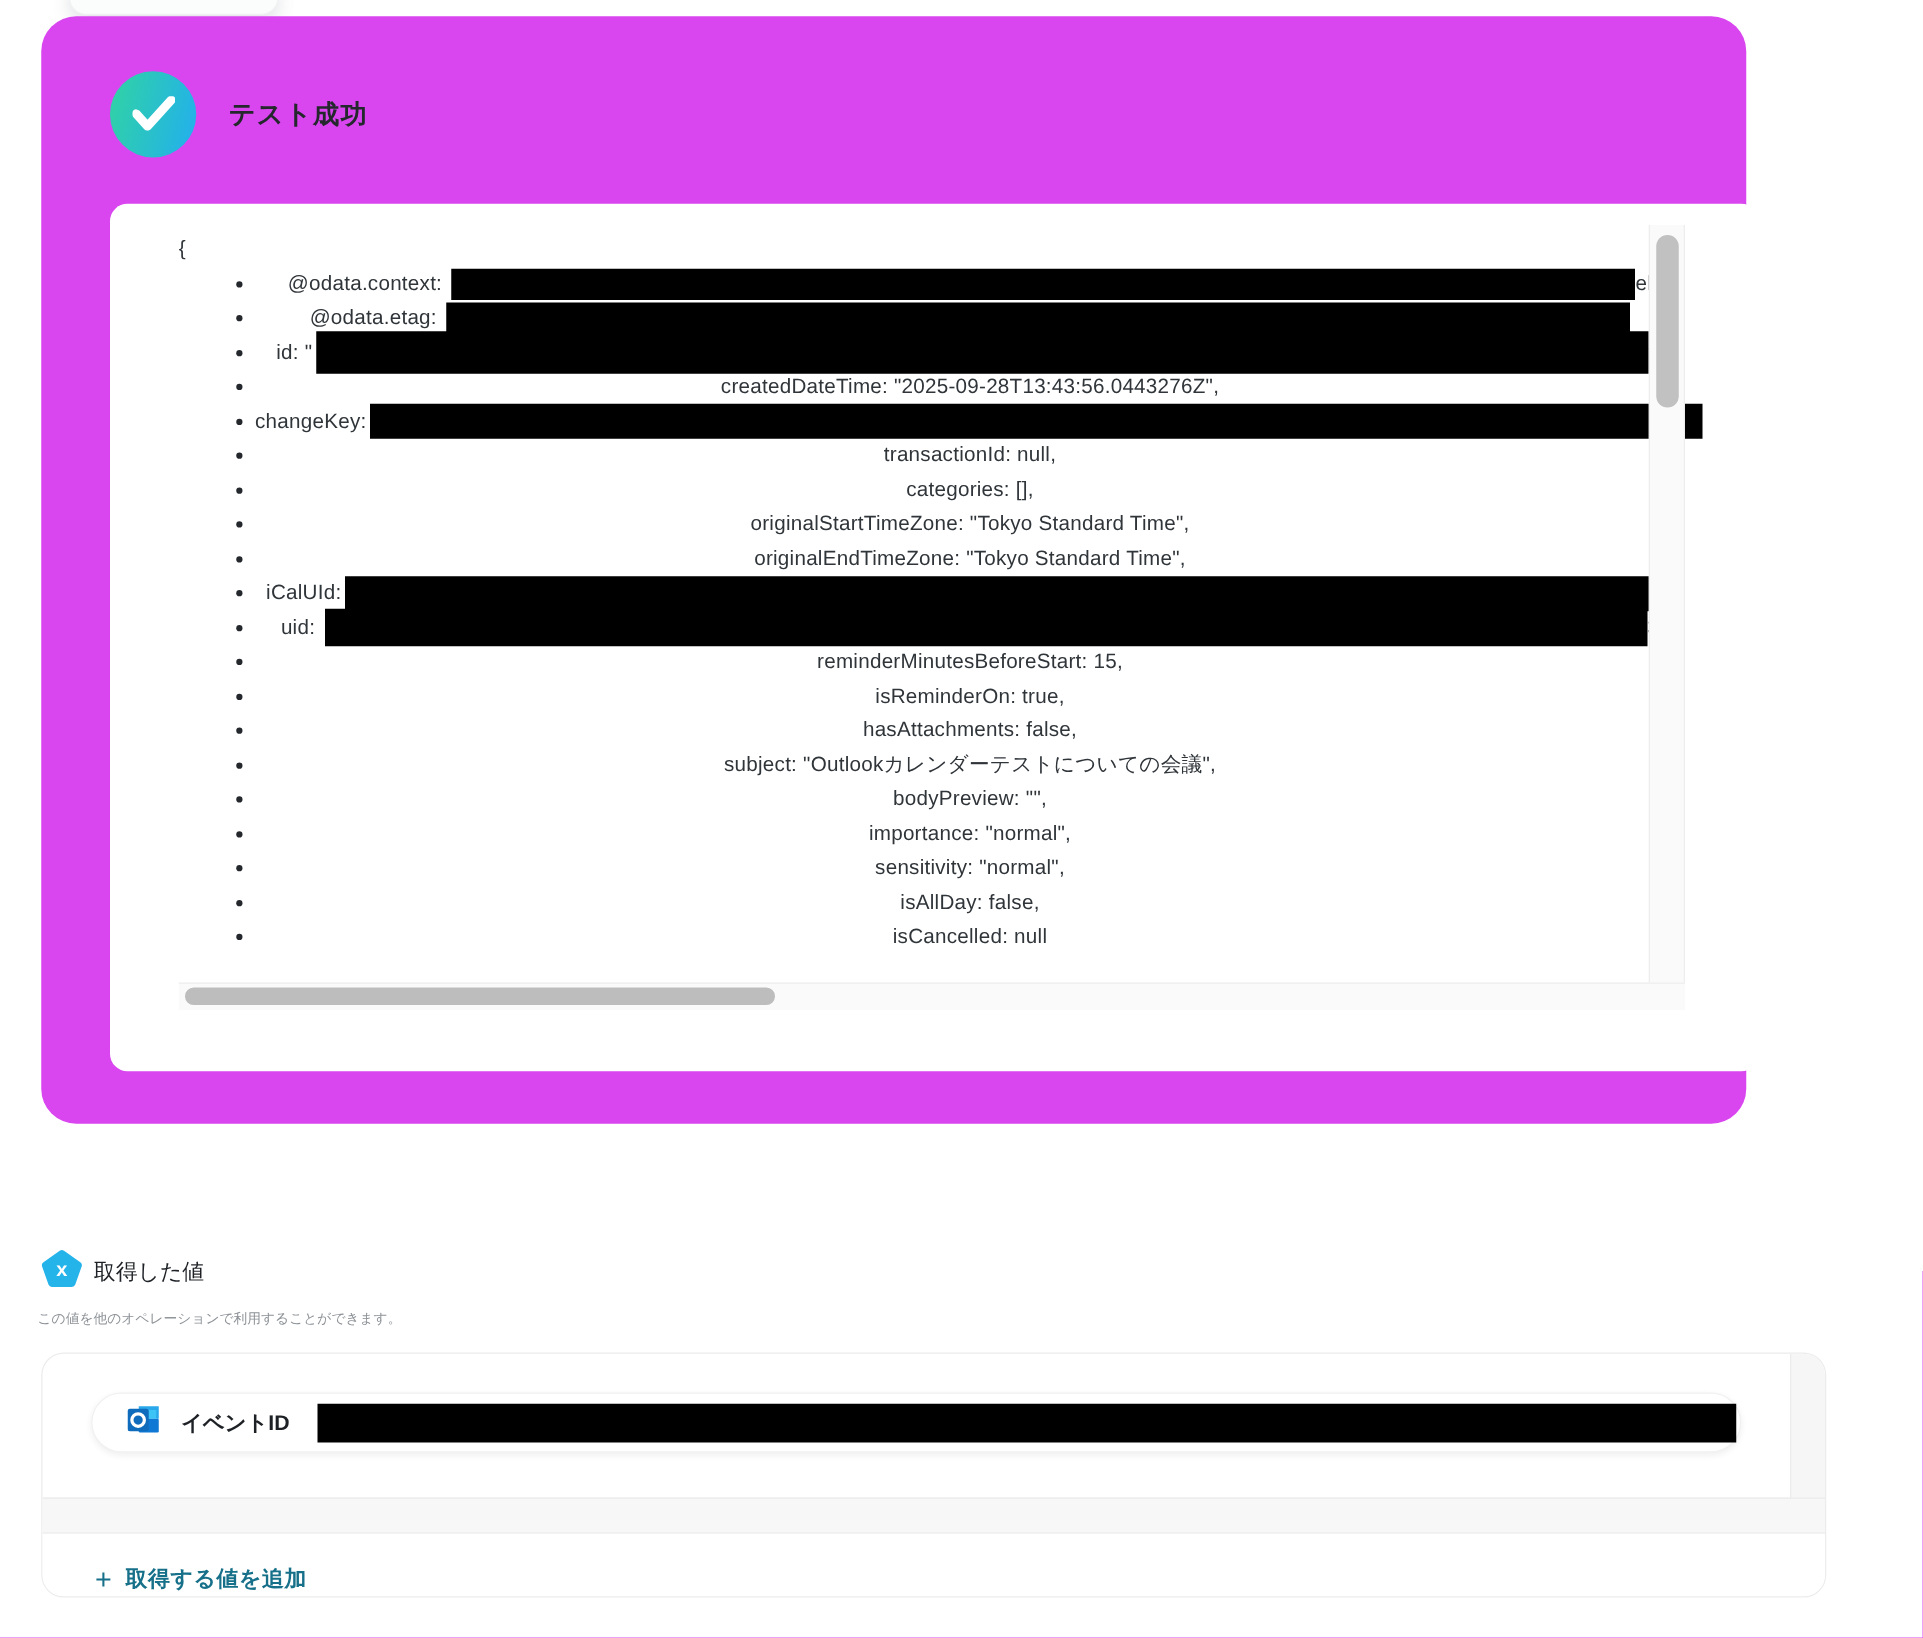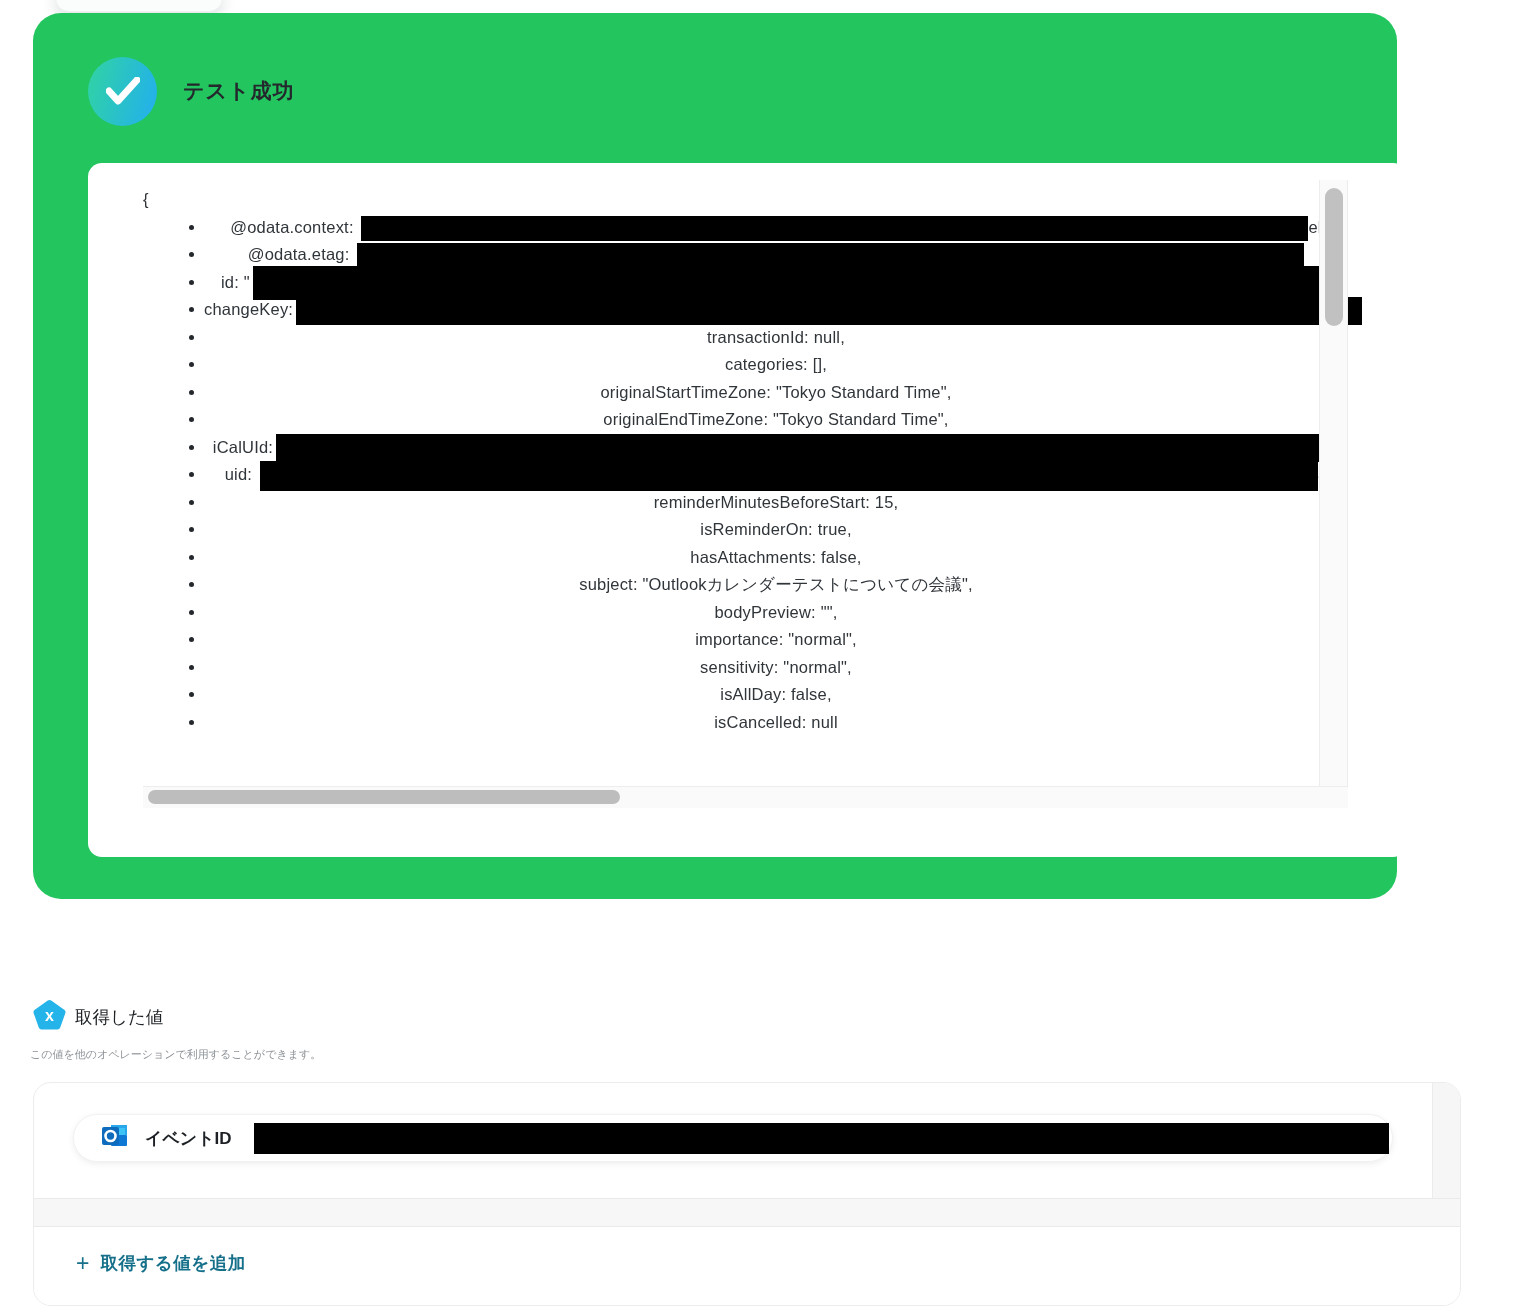--- a/index.html
+++ b/index.html
@@ -14,21 +14,21 @@
   
   .top-stub {
     position:absolute; left:55px; top:-18px; width:168px; height:30px;
     background:#fbfcfc; border:1px solid #f0f2f2; border-radius:14px;
     box-shadow:0 6px 14px rgba(90,100,110,.18);
   }
 
   
   .success-panel {
     position:absolute; left:33px; top:13px; width:1364px; height:886px;
-    background:#22c55e; border-radius:28px;
+    background:#d946ef; border-radius:28px;
   }
   .success-header { position:absolute; left:55px; top:43px; height:70px; display:flex; align-items:center; }
   .check-circle {
     width:69px; height:69px; border-radius:50%;
     background:linear-gradient(105deg,#30d2a6 5%,#24b2e8 90%);
     display:flex; align-items:center; justify-content:center;
   }
   .success-title { margin-left:26px; font-size:21px; font-weight:bold; color:#24282d; letter-spacing:1px; }
 
   
@@ -67,21 +67,21 @@
     background:#fafafa; border-top:1px solid #ededed;
   }
   .hthumb { position:absolute; left:5px; bottom:4px; width:472px; height:14px; border-radius:7px; background:#bdbdbd; }
 
   
   .rv-header { position:absolute; left:33px; top:999px; display:flex; align-items:center; }
   .rv-title { margin-left:9px; font-size:17.5px; font-weight:normal; color:#1e2226; }
   .rv-desc { position:absolute; left:30px; top:1047px; font-size:11px; color:#8d9297; }
 
   .rv-card {
-    position:absolute; left:33px; top:1082px; width:1428px; height:224px;
+    position:absolute; left:33px; top:1082px; width:1428px; height:196px;
     background:#ffffff; border:1px solid #ececec; border-radius:18px; overflow:hidden;
   }
   .rv-gutter {
     position:absolute; right:0; top:0; width:28px; height:115px;
     background:#f6f6f6; border-left:1px solid #ececec;
   }
   .rv-htrack {
     position:absolute; left:0; right:0; top:115px; height:29px;
     background:#f7f7f7; border-top:1px solid #eaeaea; border-bottom:1px solid #eaeaea;
   }
@@ -119,20 +119,21 @@
   </div>
 
   <div class="json-card">
     <div class="json-scrollarea">
       <div class="json-content">
         <div class="open-brace">{</div>
         <ul class="json-list">
             <li><span class="jt">@odata.context: </span><span class="bar" style="width: 947px; height: 25px;"></span><span class="jt">el</span></li>
             <li><span class="jt">@odata.etag: </span><span class="bar" style="width: 947px; height: 25px;"></span></li>
             <li><span class="jt">id: "</span><span class="bar" style="width: 1066px; height: 34px;"></span><span class="jt">w</span></li>
+            <li><span class="jt">createdDateTime: "2025-09-28T13:43:56.0443276Z",</span></li>
             <li><span class="jt">changeKey:</span><span class="bar" style="width: 1066px; height: 28px;"></span></li>
             <li><span class="jt">transactionId: null,</span></li>
             <li><span class="jt">categories: [],</span></li>
             <li><span class="jt">originalStartTimeZone: "Tokyo Standard Time",</span></li>
             <li><span class="jt">originalEndTimeZone: "Tokyo Standard Time",</span></li>
             <li><span class="jt">iCalUId:</span><span class="bar" style="width: 1063px; height: 28px;"></span></li>
             <li><span class="jt">uid: </span><span class="bar" style="width: 1058px; height: 30px;"></span><span class="jt">3</span></li>
             <li><span class="jt">reminderMinutesBeforeStart: 15,</span></li>
             <li><span class="jt">isReminderOn: true,</span></li>
             <li><span class="jt">hasAttachments: false,</span></li>

